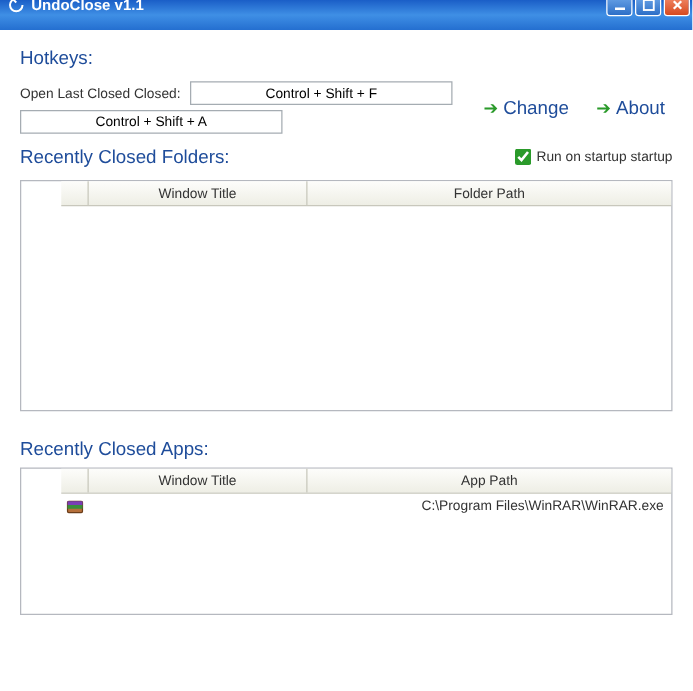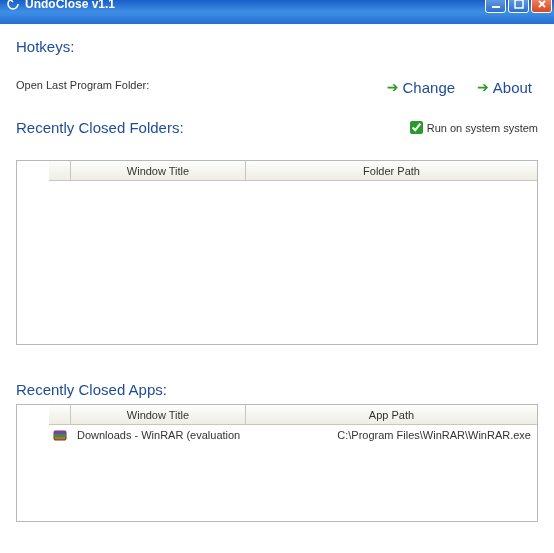--- a/index.html
+++ b/index.html
@@ -47,21 +47,20 @@
 }
 .winbtn.close {
   background: linear-gradient(to bottom, #f59070, #d64a1f);
 }
 .content {
   flex: 1;
   padding: 8px 16px 12px 16px;
   display: flex;
   flex-direction: column;
   color: #333;
-  gap: 14px;
 }
 .section-title {
   color: #1e4c9a;
   font-size: 15px;
   font-weight: normal;
   margin: 6px 0 6px 0;
 }
 .hotkeys-row {
   display: flex;
   align-items: center;
@@ -192,40 +191,42 @@
     </div>
   </div>
 
   <div class="content">
 
     <div class="section-title">Hotkeys:</div>
 
     <div class="hotkeys-row">
       <div class="hotkeys-left">
         <div class="hk-row">
-          <span class="hk-label">Open Last Program Folder:</span>
+          <span class="hk-label">Open Last Closed Closed:</span>
+          <input class="hk-input" type="text" readonly="" value="Control + Shift + F" style="">
         </div>
         <div class="hk-row">
+          <input class="hk-input" type="text" readonly="" value="Control + Shift + A" style="">
         </div>
       </div>
       <div class="linkbtn">
         <span class="arrow">➔</span>
         <span>Change</span>
       </div>
       <div class="linkbtn">
         <span class="arrow">➔</span>
         <span>About</span>
       </div>
     </div>
 
     <div class="folders-header">
       <div class="section-title">Recently Closed Folders:</div>
       <label class="chk-row">
         <input type="checkbox" checked="" style="">
-        <span>Run on system system</span>
+        <span>Run on startup startup</span>
       </label>
     </div>
 
     <div class="listview folders">
       <div class="lv-header">
         <div class="lv-col iconcol"></div>
         <div class="lv-col col1">Window Title</div>
         <div class="lv-col col2">Folder Path</div>
       </div>
       <div class="lv-body" id="folders-body"></div>
@@ -241,21 +242,20 @@
         </div>
         <div class="lv-body" id="apps-body">
             <div class="lv-row">
               <div class="lv-cell iconcol">
                 <svg class="fileicon" viewBox="0 0 14 14">
                   <rect x="1" y="3" width="12" height="9" rx="1" fill="#b56f3a" stroke="#6b3e1a"></rect>
                   <rect x="1" y="3" width="12" height="3" fill="#7a3db5"></rect>
                   <rect x="1" y="6" width="12" height="3" fill="#3a8e3a"></rect>
                 </svg>
               </div>
-              <div class="lv-cell col1">Downloads - WinRAR (evaluation</div>
               <div class="lv-cell col2">C:\Program Files\WinRAR\WinRAR.exe</div>
             </div>
           </div>
       </div>
     </div>
 
   </div>
 </div>
 
 </body></html>

